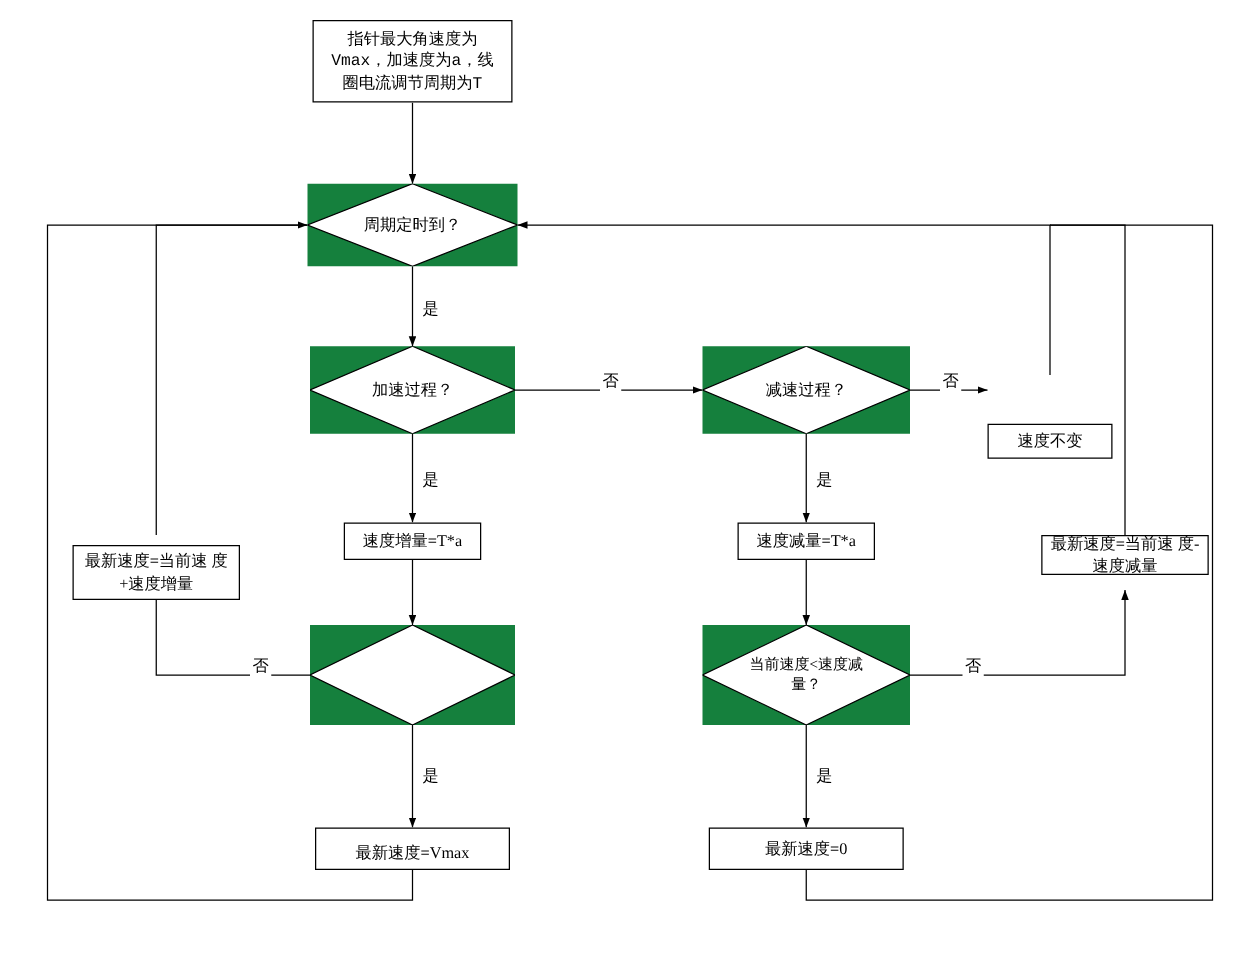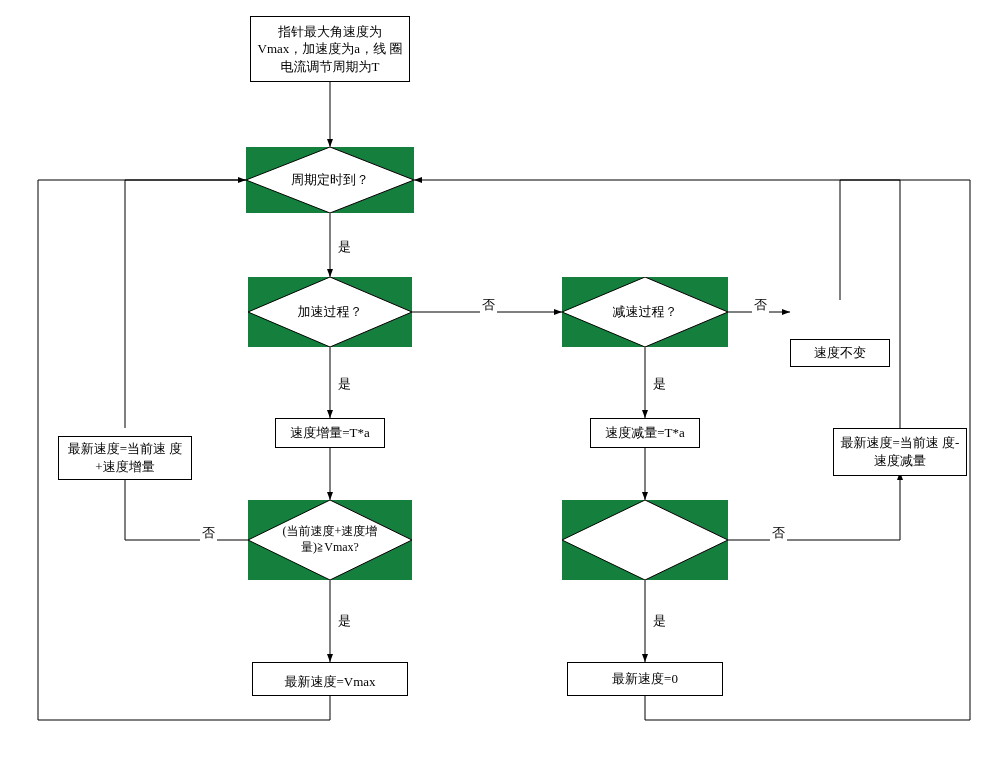--- a/index.html
+++ b/index.html
@@ -91,21 +91,21 @@
 
   <line x1="645" y1="580" x2="645" y2="662" stroke="#000" marker-end="url(#ah)"></line>
 
   <polyline points="728,540 900,540 900,472" fill="none" stroke="#000" marker-end="url(#ah)"></polyline>
 
   <polyline points="900,428 900,180 840,180" fill="none" stroke="#000"></polyline>
 
   <polyline points="645,696 645,720 970,720 970,180 840,180" fill="none" stroke="#000"></polyline>
 </svg>
 
-<div class="box" style="left:250px; top:16px; width:160px; height:66px;">
+<div class="box" style="left:250px; top:16px; width:160px; height:66px;font-family:Liberation Mono, monospace;">
   <span>指针最大角速度为
 Vmax，加速度为a，线
 圈电流调节周期为T</span>
 </div>
 
 <div class="diamond" style="left:246px; top:147px; width:168px; height:66px;">
   <svg width="168" height="66" style="position:absolute;left:0;top:0;">
     <polygon points="84,0 168,33 84,66 0,33" fill="#fff" stroke="#000"></polygon>
   </svg>
   <span class="diamond-label">周期定时到？</span>
@@ -134,36 +134,36 @@
 </div>
 
 <div class="box" style="left:590px; top:418px; width:110px; height:30px;">
   <span>速度减量=T*a</span>
 </div>
 
 <div class="diamond" style="left:248px; top:500px; width:164px; height:80px;">
   <svg width="164" height="80" style="position:absolute;left:0;top:0;">
     <polygon points="82,0 164,40 82,80 0,40" fill="#fff" stroke="#000"></polygon>
   </svg>
-  <span class="diamond-label" style="font-size:12px;">(当前速度+速度增
-量)≧Vmax?</span>
 </div>
 
 <div class="diamond" style="left:562px; top:500px; width:166px; height:80px;">
   <svg width="166" height="80" style="position:absolute;left:0;top:0;">
     <polygon points="83,0 166,40 83,80 0,40" fill="#fff" stroke="#000"></polygon>
   </svg>
+  <span class="diamond-label" style="font-size:12px;">当前速度&lt;速度减
+量？</span>
 </div>
 
 <div class="box" style="left:58px; top:436px; width:134px; height:44px;">
   <span>最新速度=当前速
 度+速度增量</span>
 </div>
 
-<div class="box" style="left:833px; top:428px; width:134px; height:48px;">
+<div class="box" style="left:833px; top:428px; width:134px; height:32px;">
   <span>最新速度=当前速
 度-速度减量</span>
 </div>
 
 <div class="box" style="left:252px; top:662px; width:156px; height:34px;align-items:flex-end;">
   <span>最新速度=Vmax</span>
 </div>
 
 <div class="box" style="left:567px; top:662px; width:156px; height:34px;">
   <span>最新速度=0</span>

